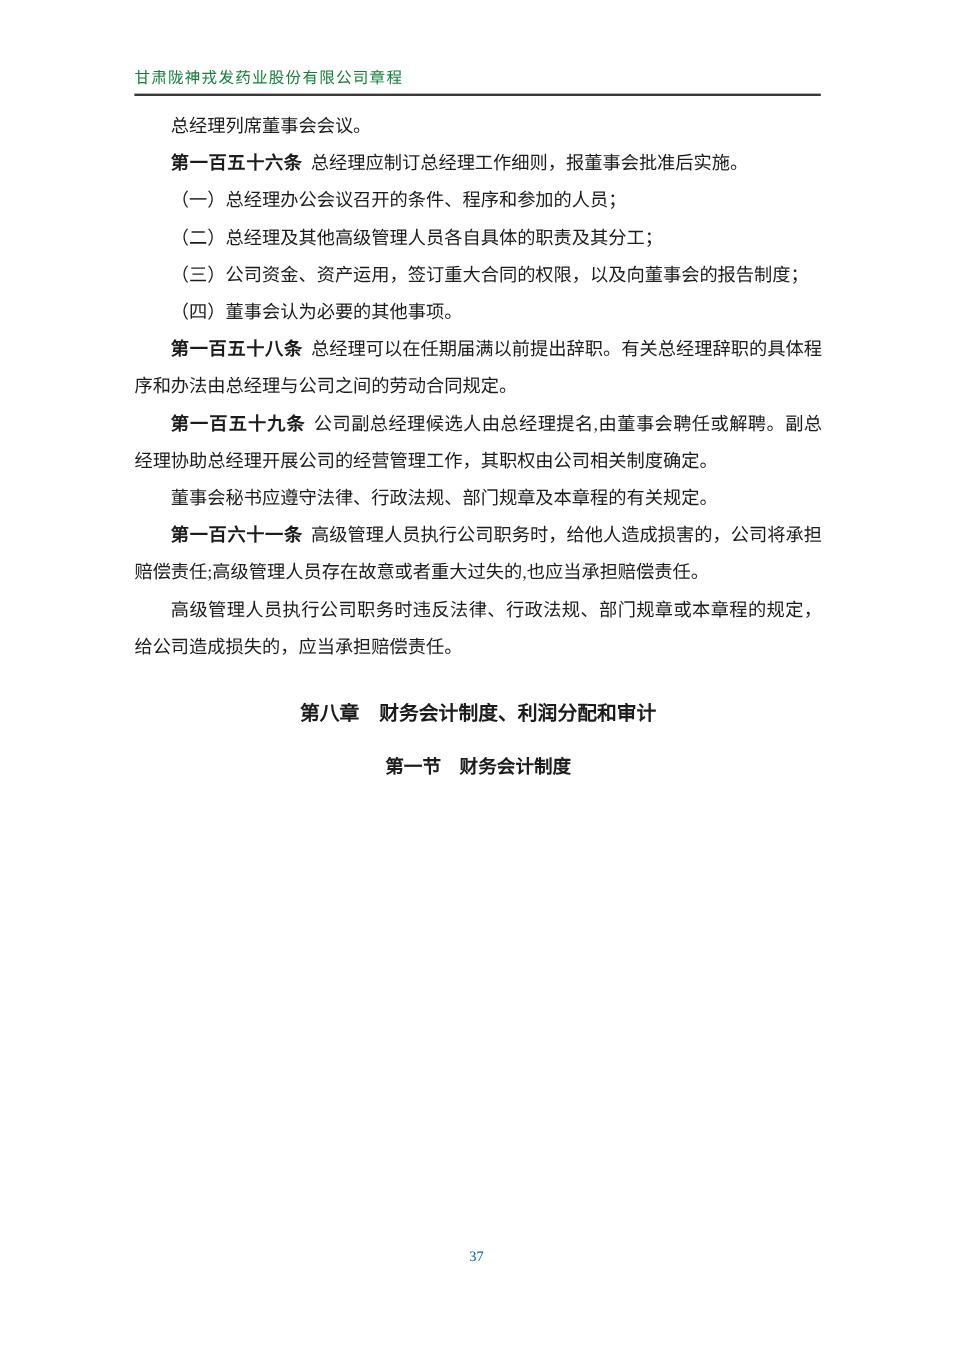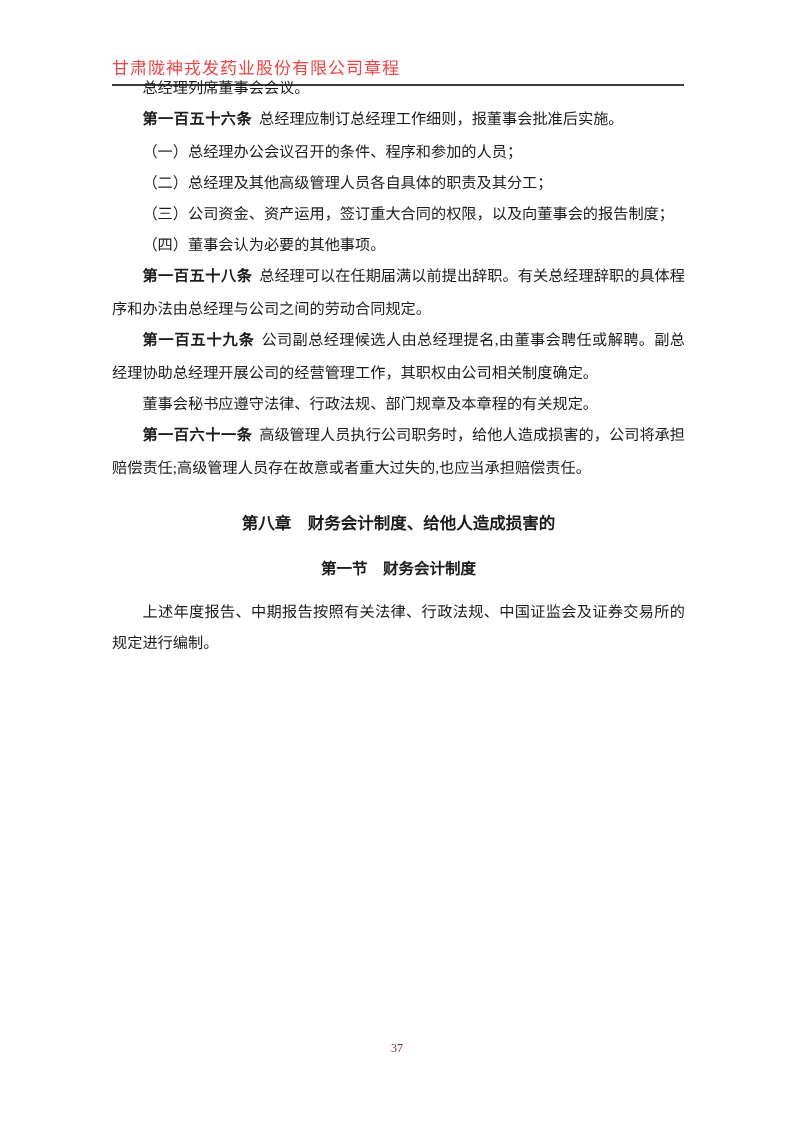--- a/index.html
+++ b/index.html
@@ -18,82 +18,82 @@
     overflow: hidden;
     box-sizing: border-box;
   }
   .header {
     position: absolute;
     top: 54px;
     left: 112px;
     right: 110px;
   }
   .header-title {
-    font-size: 17px;
-    color: #ef4444;
+    font-size: 13px;
+    color: #15803d;
     letter-spacing: 1px;
     padding-bottom: 5px;
   }
   .header-rule {
     border: none;
     border-top: 2px solid #3a3a3a;
     margin: 0;
   }
   .doc-body {
     position: absolute;
-    top: 72px;
+    top: 90px;
     left: 112px;
     width: 573px;
   }
   .doc-body p {
     margin: 0;
     font-size: 15.2px;
     line-height: 31px;
     text-align: justify;
     text-justify: inter-ideograph;
     text-align-last: left;
   }
   .doc-body p.indent {
     text-indent: 2em;
   }
   .doc-body b.article-no {
     font-weight: bold;
-    font-family: Liberation Mono, monospace;
+    font-family: Liberation Sans, sans-serif;
     letter-spacing: 0.5px;
     margin-right: 0.45em;
   }
   .doc-body p.chapter {
     margin-top: 25px;
     margin-bottom: 14px;
     text-align: center;
     text-align-last: center;
     text-indent: 0;
     font-weight: bold;
     font-size: 16.5px;
     font-family: "Liberation Sans", "DejaVu Sans", sans-serif;
   }
   .doc-body p.section {
     margin-bottom: 12px;
     text-align: center;
     text-align-last: center;
     text-indent: 0;
     font-weight: bold;
     font-size: 15.5px;
-    font-family: Liberation Serif, serif;
+    font-family: Liberation Mono, monospace;
   }
   .footer {
     position: absolute;
     left: 0;
     right: 0;
     top: 1038px;
     text-align: center;
   }
   .page-number {
     font-size: 12px;
-    color: #7f1d1d;
+    color: #0369a1;
   }
 </style>
 </head>
 <body>
 
 <div class="page">
 
   <div class="header">
     <div class="header-title">甘肃陇神戎发药业股份有限公司章程</div>
     <hr class="header-rule">
@@ -103,22 +103,22 @@
       <p class="indent"><span>总经理列席董事会会议。</span></p>
       <p class="indent"><b class="article-no">第一百五十六条</b><span>总经理应制订总经理工作细则，报董事会批准后实施。</span></p>
       <p class="indent"><span>（一）总经理办公会议召开的条件、程序和参加的人员；</span></p>
       <p class="indent"><span>（二）总经理及其他高级管理人员各自具体的职责及其分工；</span></p>
       <p class="indent"><span>（三）公司资金、资产运用，签订重大合同的权限，以及向董事会的报告制度；</span></p>
       <p class="indent"><span>（四）董事会认为必要的其他事项。</span></p>
       <p class="indent"><b class="article-no">第一百五十八条</b><span>总经理可以在任期届满以前提出辞职。有关总经理辞职的具体程序和办法由总经理与公司之间的劳动合同规定。</span></p>
       <p class="indent"><b class="article-no">第一百五十九条</b><span>公司副总经理候选人由总经理提名,由董事会聘任或解聘。副总经理协助总经理开展公司的经营管理工作，其职权由公司相关制度确定。</span></p>
       <p class="indent"><span>董事会秘书应遵守法律、行政法规、部门规章及本章程的有关规定。</span></p>
       <p class="indent"><b class="article-no">第一百六十一条</b><span>高级管理人员执行公司职务时，给他人造成损害的，公司将承担赔偿责任;高级管理人员存在故意或者重大过失的,也应当承担赔偿责任。</span></p>
-      <p class="chapter"><span>第八章　财务会计制度、给他人造成损害的</span></p>
+      <p class="indent"><span>高级管理人员执行公司职务时违反法律、行政法规、部门规章或本章程的规定，给公司造成损失的，应当承担赔偿责任。</span></p>
+      <p class="chapter"><span>第八章　财务会计制度、利润分配和审计</span></p>
       <p class="section"><span>第一节　财务会计制度</span></p>
-      <p class="indent"><span>上述年度报告、中期报告按照有关法律、行政法规、中国证监会及证券交易所的规定进行编制。</span></p>
     </div>
 
   <div class="footer">
     <span class="page-number">37</span>
   </div>
 
 </div>
 
 </body></html>

